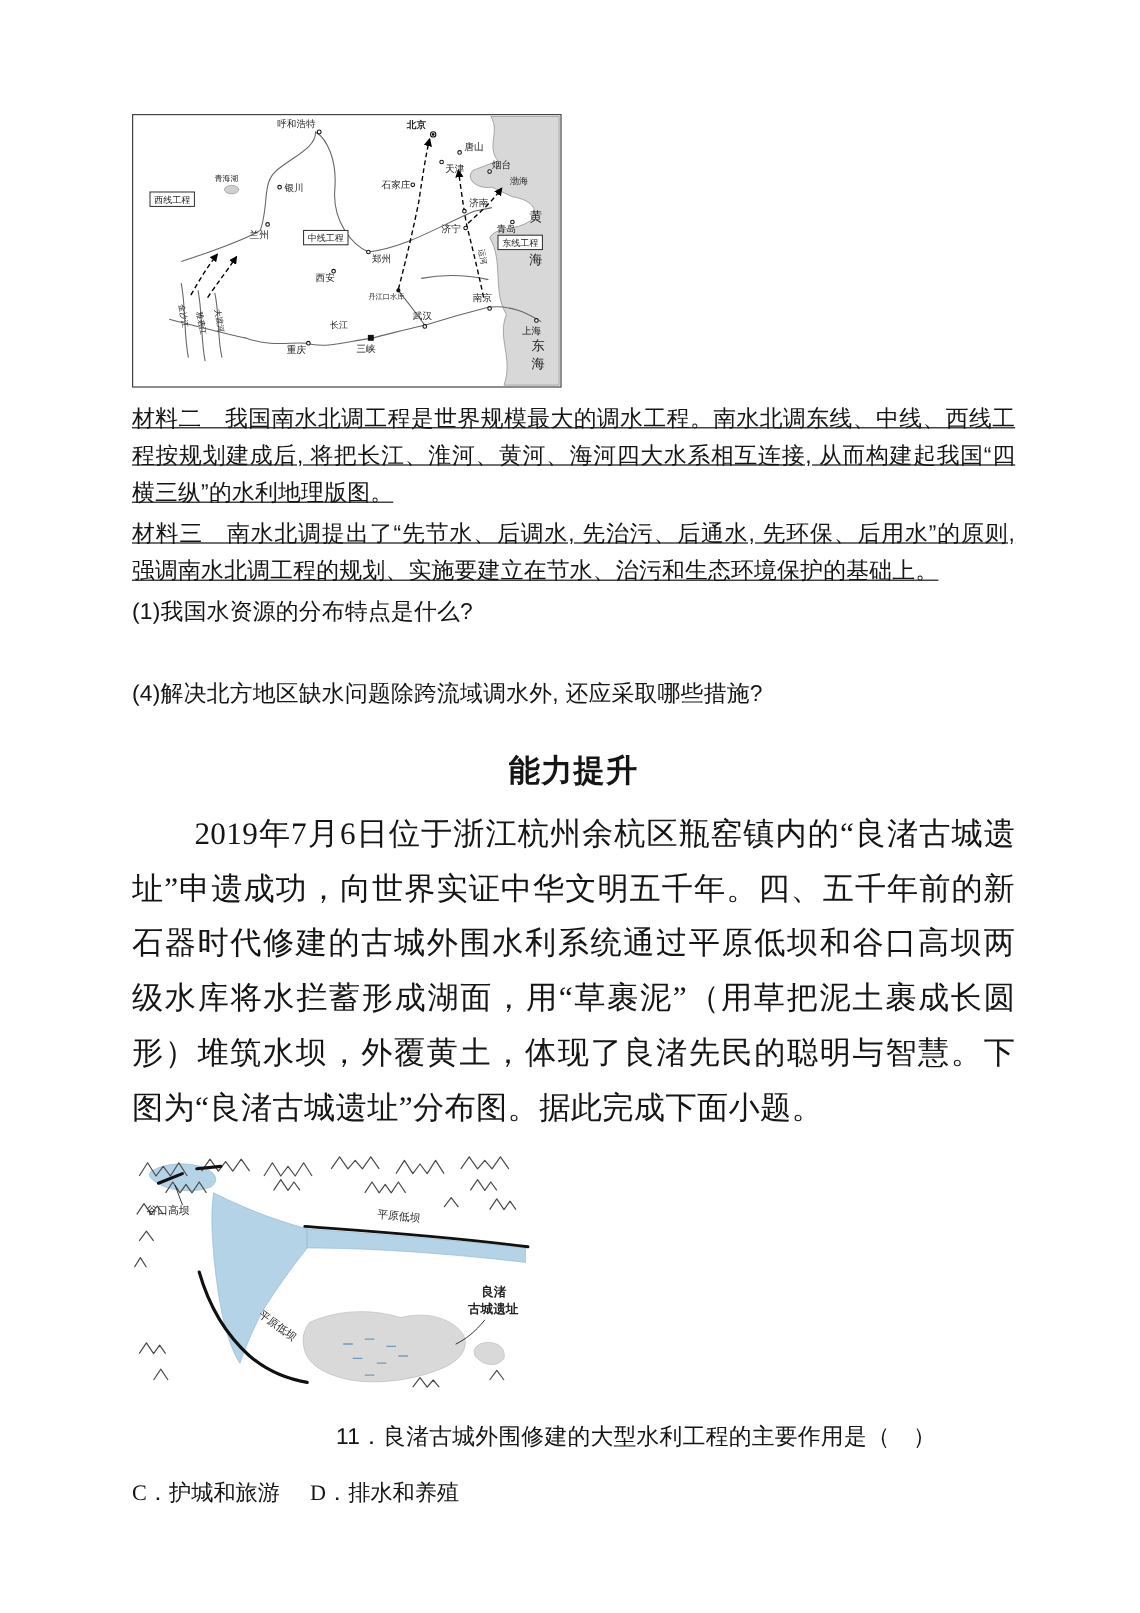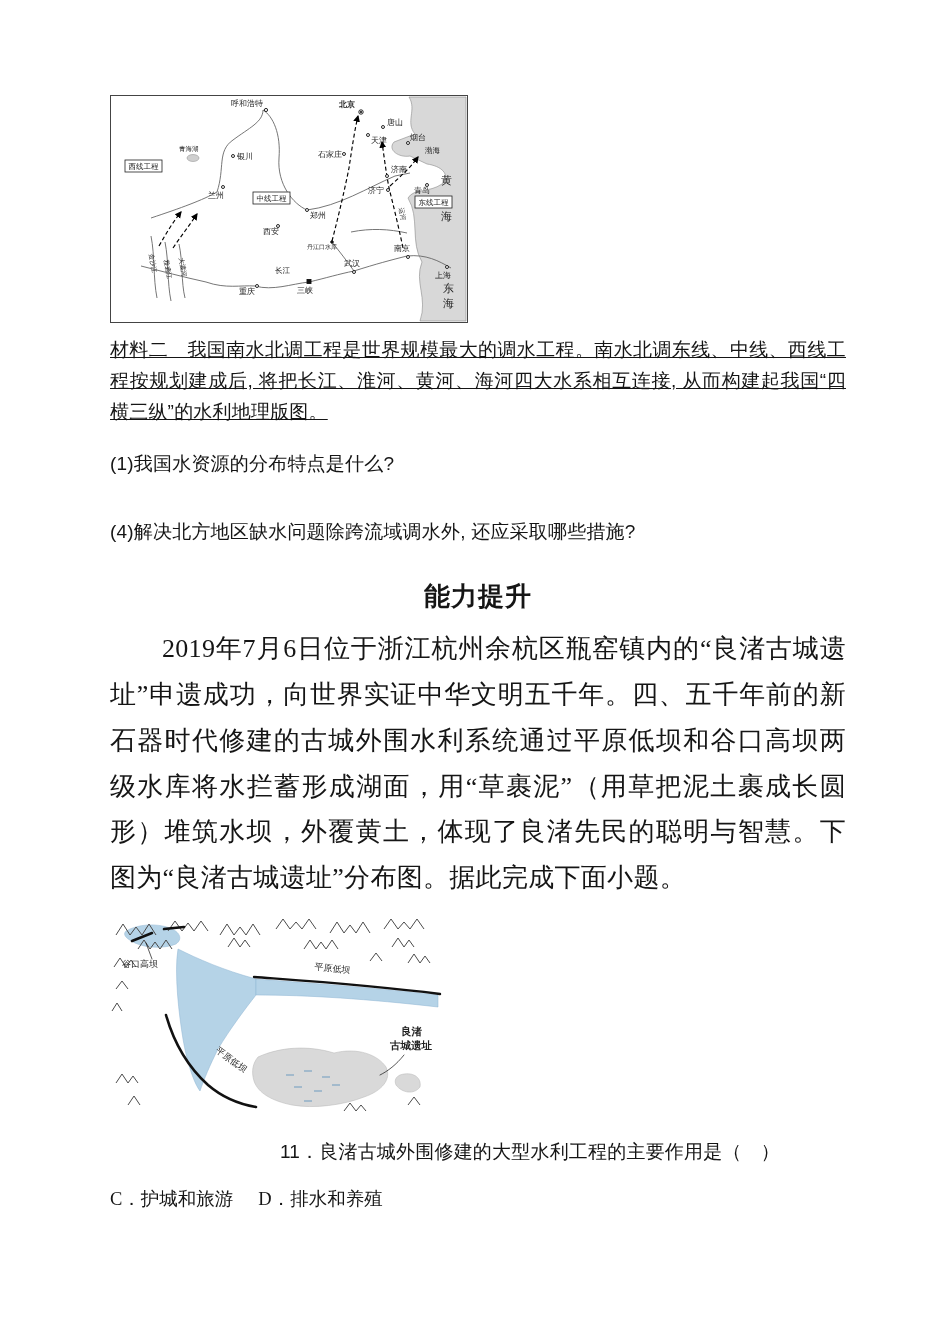--- a/index.html
+++ b/index.html
@@ -7,21 +7,21 @@
         font-family:"Liberation Sans",sans-serif;position:relative;}
   .fig{display:block;margin:0;padding:0;}
   .fig1{margin:95px 0 12px 110px;width:358px;}
   .fig1 svg{border:1px solid #444;display:block;background:#fff;}
   .fig2{margin:14px 0 0 108px;width:342px;}
   .fig2 svg{display:block;background:#fff;}
   .text-col{margin:0 104px 0 110px;}
   p{margin:0;}
   .material{font-size:19px;line-height:1.62;text-align:justify;font-weight:500;letter-spacing:.2px;text-decoration:underline;}
   .material + .material{margin-top:4px;}
-  .question{font-size:19px;font-weight:500;margin-top:24px;margin-bottom:42px;letter-spacing:.2px;}
+  .question{font-size:19px;font-weight:500;margin-top:4px;margin-bottom:42px;letter-spacing:.2px;}
   .question.last{margin-bottom:0;}
   .section-title{font-size:26px;font-weight:bold;text-align:center;margin:34px 0 12px 0;letter-spacing:1px;}
   .intro{font-family:Liberation Serif, serif;font-size:26px;line-height:1.76;text-align:justify;
          text-indent:2em;letter-spacing:.3px;}
   .q11{font-size:19px;font-weight:500;margin:18px 0 1px 110px;letter-spacing:.2px;text-align:center;}
   .optline{font-family:"Liberation Serif",serif;font-size:18.5px;margin:21px 0 0 110px;}
   .optline .opt{margin-right:1.1em;}
   svg text{font-family:"Liberation Sans",sans-serif;fill:#222;}
 </style>
 </head>
@@ -122,20 +122,21 @@
         <text x="53" y="164" font-size="6.5" transform="rotate(80 53 164)">雅砻江</text>
         <text x="68" y="162" font-size="6.5" transform="rotate(80 68 162)">大渡河</text>
         <text x="332" y="196" font-size="11" fill="#333">东</text>
         <text x="332" y="211" font-size="11" fill="#333">海</text>
       </g>
     </svg>
   </figure>
 
   <div class="text-col">
     <p class="material">材料二　我国南水北调工程是世界规模最大的调水工程。南水北调东线、中线、西线工程按规划建成后, 将把长江、淮河、黄河、海河四大水系相互连接, 从而构建起我国“四横三纵”的水利地理版图。</p>
+    <p class="material">材料三　南水北调提出了“先节水、后调水, 先治污、后通水, 先环保、后用水”的原则, 强调南水北调工程的规划、实施要建立在节水、治污和生态环境保护的基础上。</p>
     <p class="question">(1)我国水资源的分布特点是什么?</p>
     <p class="question last">(4)解决北方地区缺水问题除跨流域调水外, 还应采取哪些措施?</p>
 
     <h2 class="section-title">能力提升</h2>
     <p class="intro">2019年7月6日位于浙江杭州余杭区瓶窑镇内的“良渚古城遗址”申遗成功，向世界实证中华文明五千年。四、五千年前的新石器时代修建的古城外围水利系统通过平原低坝和谷口高坝两级水库将水拦蓄形成湖面，用“草裹泥”（用草把泥土裹成长圆形）堆筑水坝，外覆黄土，体现了良渚先民的聪明与智慧。下图为“良渚古城遗址”分布图。据此完成下面小题。</p>
   </div>
 
   <figure class="fig fig2">
     <svg width="342" height="206" viewBox="0 0 342 206">
 

